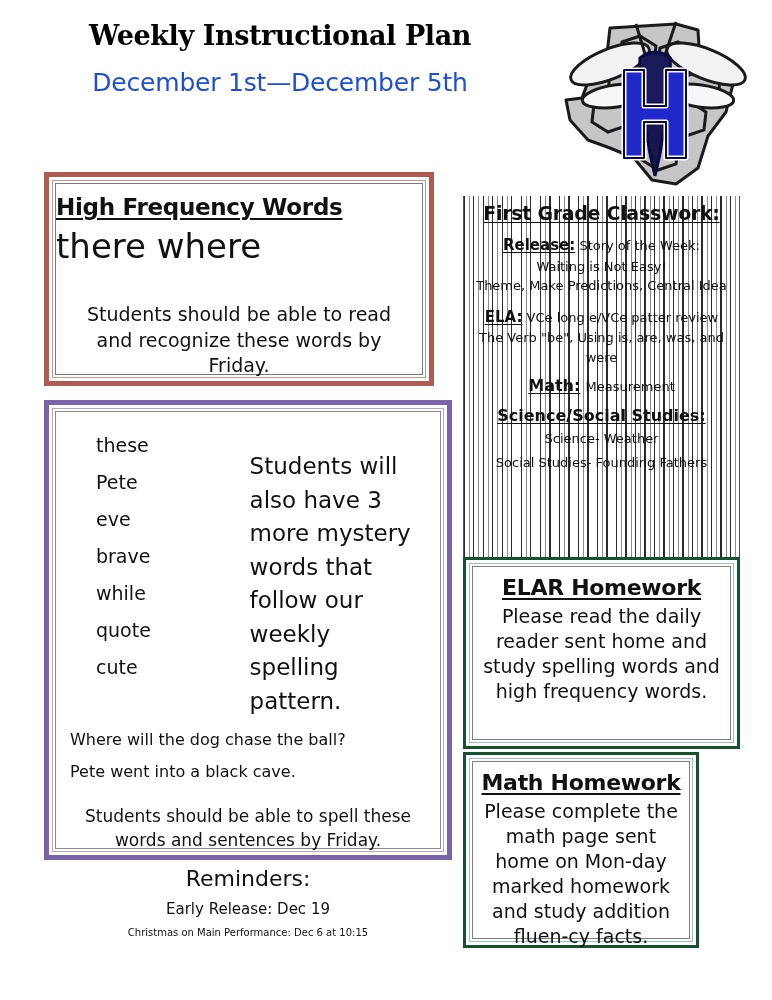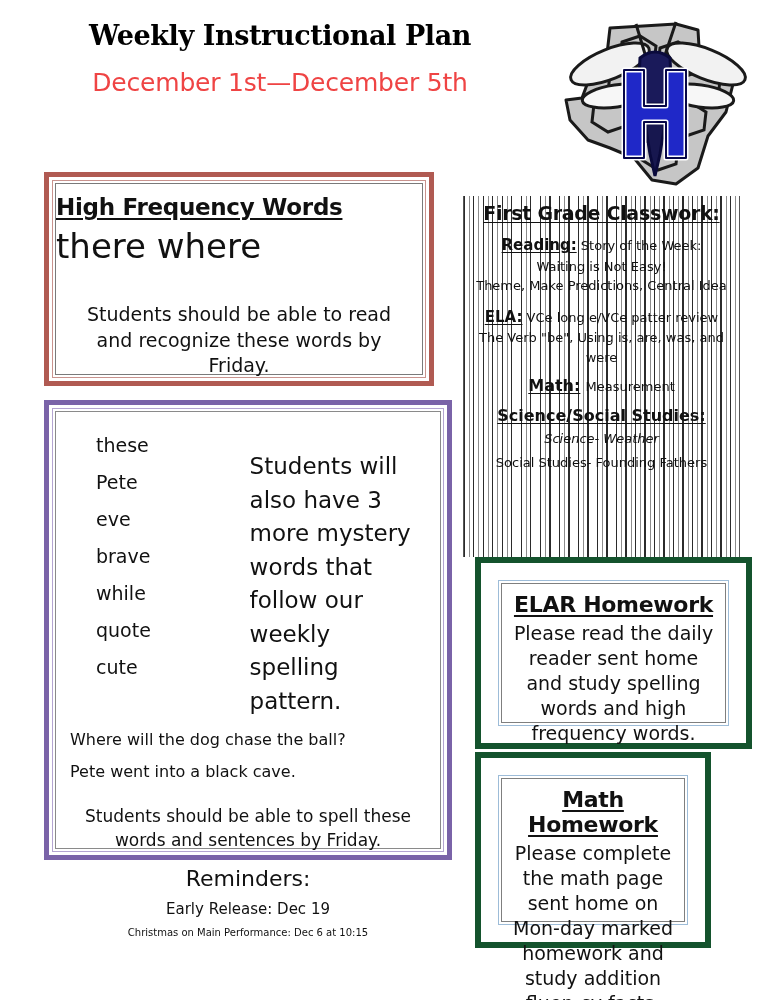--- a/index.html
+++ b/index.html
@@ -38,21 +38,21 @@
     letter-spacing: -0.4px;
     line-height: 1.05;
     margin: 0;
     color: #000;
   }
   .doc-dates {
     font-family: "DejaVu Sans", sans-serif;
     font-size: 25px;
     letter-spacing: -0.2px;
     margin: 18px 0 0 0;
-    color: #ef4444;
+    color: #1d4ed8;
   }
 
   
   .logo {
     position: absolute;
     left: 548px;
     top: 8px;
     width: 212px;
     height: 190px;
   }
@@ -129,23 +129,22 @@
         #2b2b2b 0px, #2b2b2b 1px,
         #ffffff 1px, #ffffff 5px,
         #8c8c8c 5px, #8c8c8c 6px,
         #ffffff 6px, #ffffff 9.5px
       );
     padding: 4px 3px 0 3px;
   }
 
   
   .box-blue {
-    border: 6px solid #14532d;
-    padding: 17px;
-    margin-left: 12px;
+    border: 3px solid #14532d;
+    padding: 3px;
   }
   .box-blue .box-inner {
     border: 1px solid #9dbcd8;
     padding: 2px;
   }
   .box-blue .box-inner2 {
     box-sizing: border-box;
     width: 100%;
     height: 100%;
     border: 1px solid #7f7f7f;
@@ -377,21 +376,21 @@
     <div class="rem-title">Reminders:</div>
     <div class="rem-line">Early Release: Dec 19</div>
     <div class="rem-line small">Christmas on Main Performance: Dec 6 at 10:15</div>
   </div>
 
   <div class="box box-classwork">
     <div class="cw-title">First Grade Classwork:</div>
 
     <div class="cw-block">
       <div>
-        <span class="cw-label">Reading:</span>
+        <span class="cw-label">Release:</span>
         <span>Story of the Week:</span>
       </div>
       <div class="cw-sub">Waiting is Not Easy!</div>
       <div class="cw-sub">Theme,  Make Predictions, Central Idea</div>
     </div>
 
     <div class="cw-block">
       <div>
         <span class="cw-label">ELA:</span>
         <span>VCe long e/VCe patter review</span>
@@ -400,21 +399,21 @@
     </div>
 
     <div class="cw-center-head">
       <span class="cw-label">Math:</span>
       <span class="cw-sub">Measurement</span>
     </div>
 
     <div class="cw-center-head">
       <span class="cw-label">Science/Social Studies:</span>
     </div>
-    <div class="cw-sub" style="margin-top:4px;font-style:italic;">Science- Weather</div>
+    <div class="cw-sub" style="margin-top:4px;">Science- Weather</div>
     <div class="cw-sub" style="margin-top:5px;">Social Studies- Founding Fathers</div>
   </div>
 
   <div class="box box-blue box-elar">
     <div class="box-inner">
       <div class="box-inner2">
         <div class="hw-title">ELAR Homework</div>
         <div class="hw-body">Please read the daily reader sent home and study spelling words and high frequency words.</div>
       </div>
     </div>

